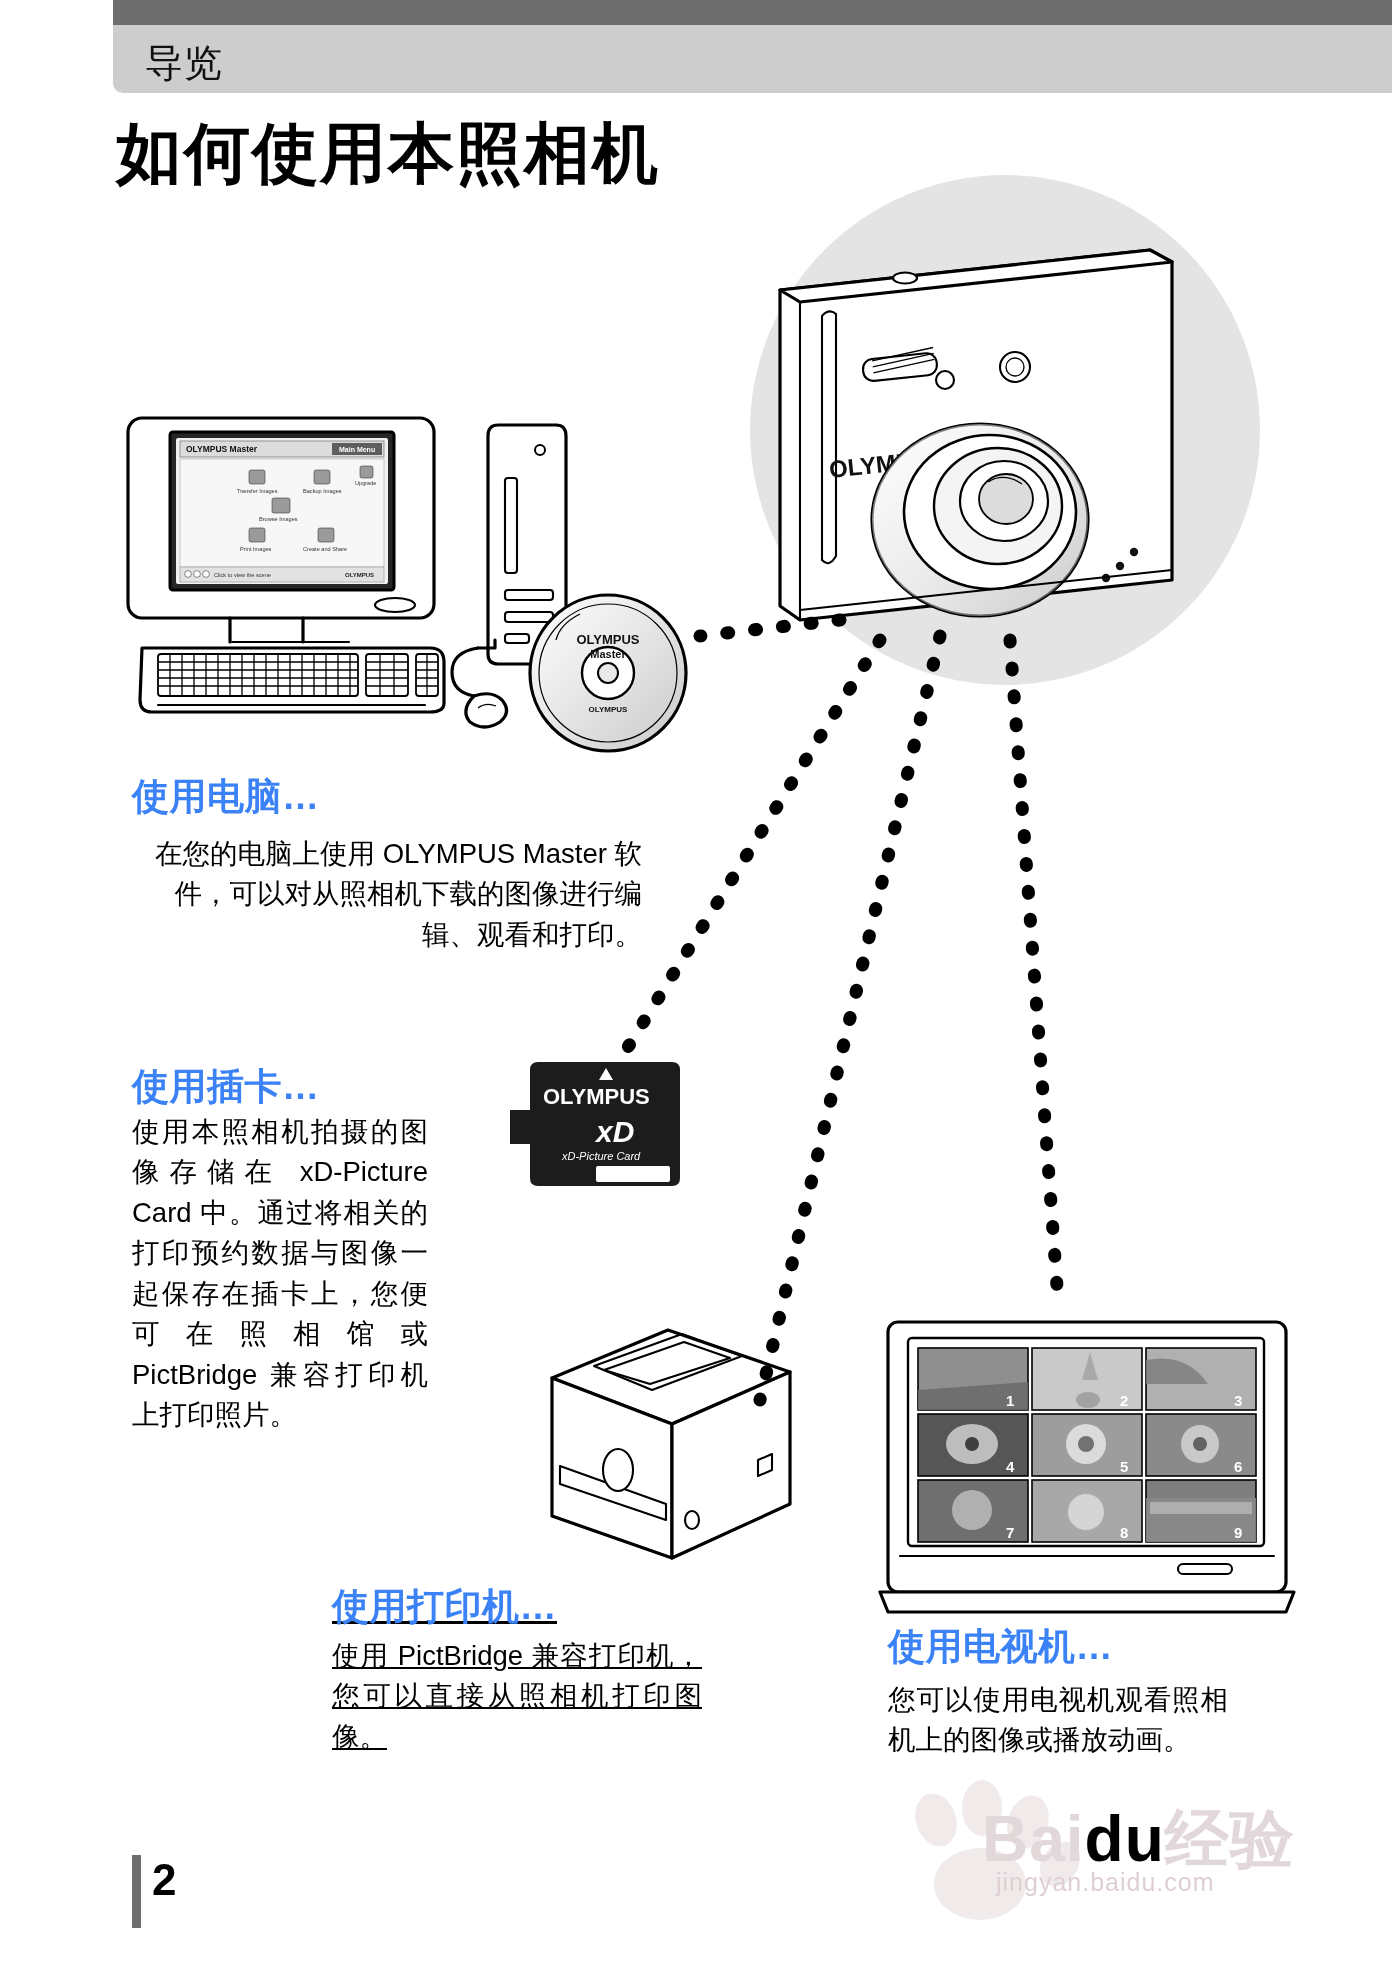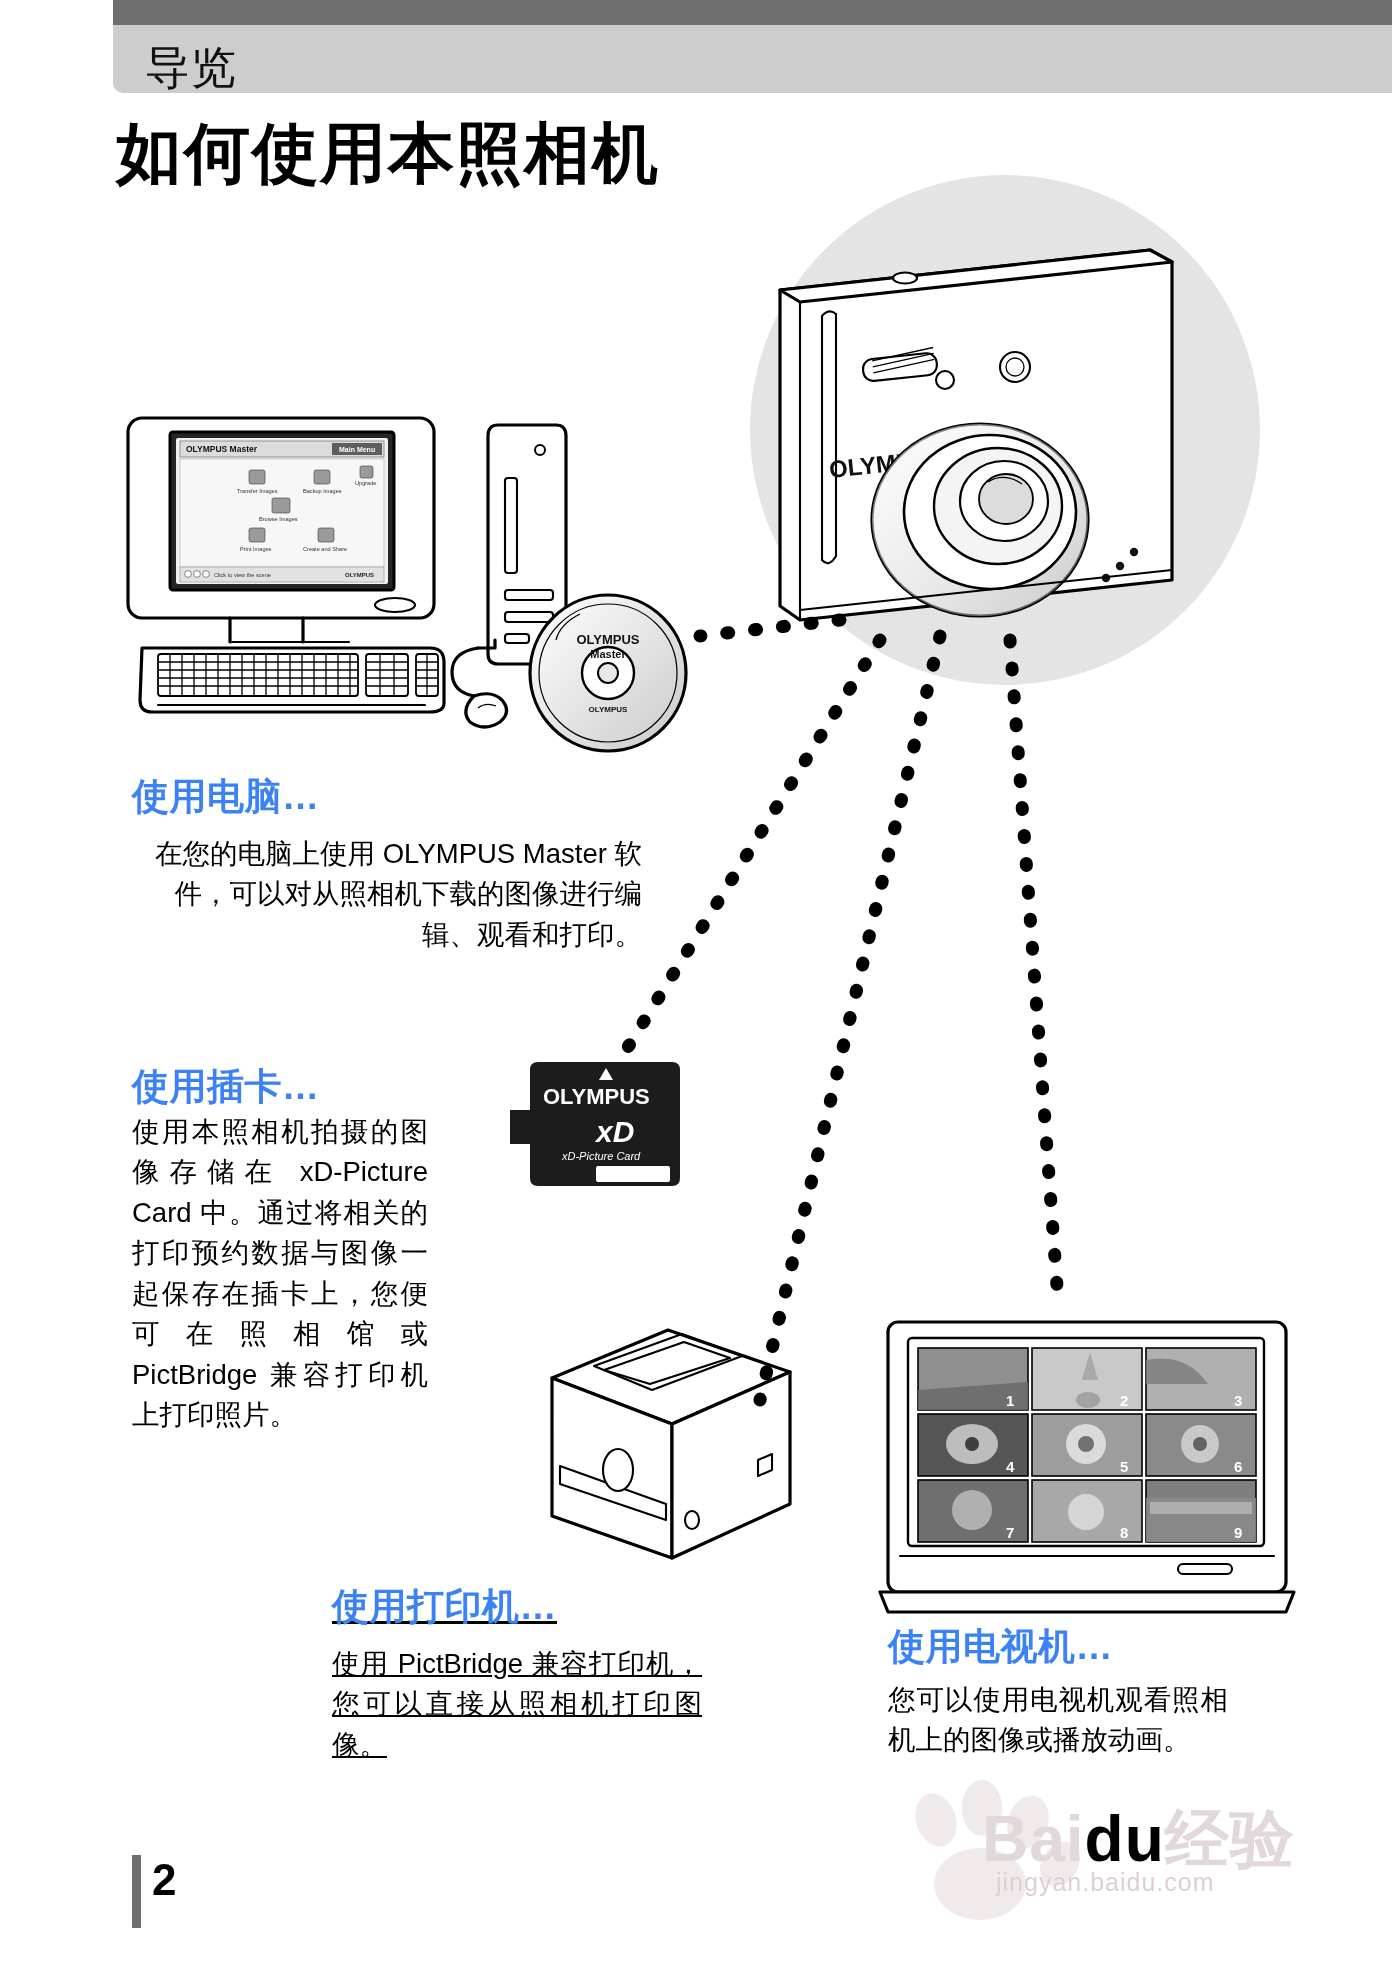--- a/index.html
+++ b/index.html
@@ -16,21 +16,21 @@
     position: absolute; left: 113px; top: 0px; width: 1279px; height: 25px;
     background: #6e6e6e;
   }
   .header-light {
     position: absolute; left: 113px; top: 25px; width: 1279px; height: 68px;
     background: #cdcdcd;
     border-bottom-left-radius: 10px;
   }
   .header-label {
     position: absolute; left: 145px; top: 38px;
-    font-size: 45px; font-weight: 400; color: #111; letter-spacing: 1px;
+    font-size: 38px; font-weight: 400; color: #111; letter-spacing: 1px;
   }
 
   
   .main-title {
     position: absolute; left: 116px; top: 109px;
     font-size: 66px; font-weight: 700; color: #000; letter-spacing: 2px;
   }
 
   
   .sect-head {
@@ -41,21 +41,21 @@
     font-size: 27.5px; font-weight: 400; color:#000; line-height: 1.47;
   }
 
   #sec-pc     { position:absolute; left:132px; top:772px; width:510px; }
   #sec-pc .sect-body { margin-top: 12px; text-align: right; }
 
   #sec-card   { position:absolute; left:132px; top:1062px; width:296px; }
   #sec-card .sect-body { text-align: justify; text-align-last: left; }
 
   #sec-printer{ position:absolute; left:332px; top:1582px; width:370px;text-decoration:underline; }
-  #sec-printer .sect-body { margin-top: 12px; text-align: justify; text-align-last:left; }
+  #sec-printer .sect-body { margin-top: 4px; text-align: justify; text-align-last:left; }
 
   #sec-tv     { position:absolute; left:888px; top:1622px; width:340px; }
   #sec-tv .sect-body { margin-top: 8px; text-align: justify; text-align-last:left; }
 
   
   .footer-rule {
     position: absolute; left: 132px; top: 1855px; width: 9px; height: 73px;
     background: #6e6e6e;
   }
   .page-num {

